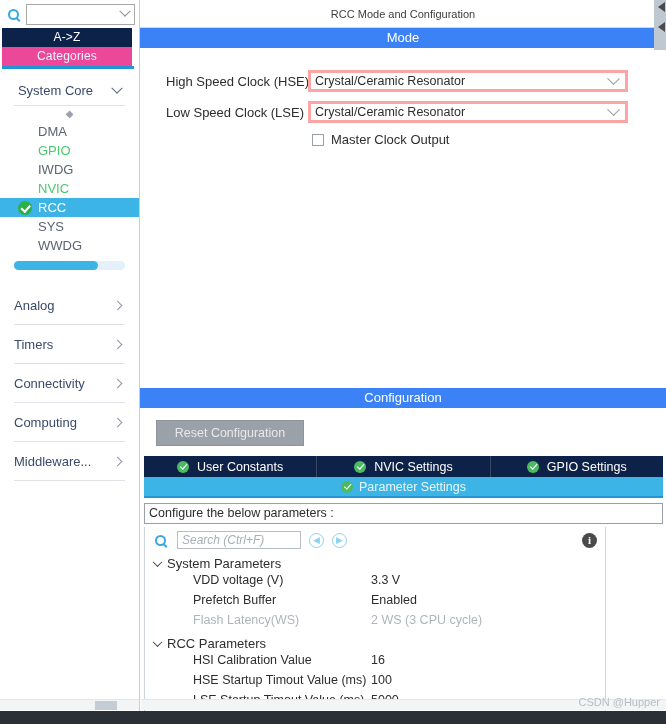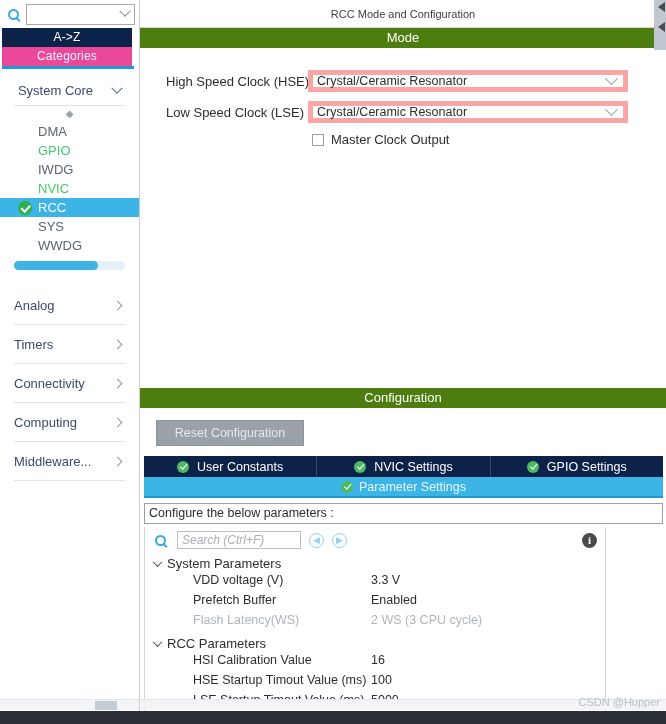--- a/index.html
+++ b/index.html
@@ -114,34 +114,34 @@
     position: absolute; left: 140px; top: 0; width: 526px; height: 710px;
     background:#ffffff;
   }
   .rcc-title {
     height: 28px; line-height: 28px; text-align:center;
     font-size: 11px; color: #3d3d3d; background:#fff;
     border-bottom: 1px solid #d6d6d6;
   }
   .band {
     height: 20px; line-height: 20px; text-align:center; color:#fff;
-    background:#4d7c0f; font-size: 13px;
+    background:#3b82f6; font-size: 13px;
   }
 
   .mode-body { height: 340px; background:#fff; padding-top: 22px; }
   .form-row {
     display:flex; align-items:center; margin-bottom: 9px;
     padding-left: 26px;
   }
   .form-label {
     font-size: 13px; color:#2d2d2d; text-align:right;
     width: 142px; padding-right: 13px; white-space:nowrap;
   }
   .combo {
-    width: 320px; height: 22px; border: 5px solid #fca5a5; background:#fff;
+    width: 320px; height: 22px; border: 3px solid #fca5a5; background:#fff;
     display:flex; align-items:center; justify-content: space-between;
     padding: 0 7px 0 4px;
   }
   .combo .val { font-size: 12.5px; color:#2d2d2d; }
   .combo .chev {
     width: 9px; height: 9px; border-right: 1.5px solid #9aa0a8;
     border-bottom: 1.5px solid #9aa0a8; transform: rotate(45deg) translate(-2px,-2px);
   }
   .check-row { display:flex; align-items:center; padding-left: 172px; margin-top: 6px; gap:7px;}
   .cbox { width: 12px; height: 12px; border:1px solid #9aa0a8; background:#fff; }

